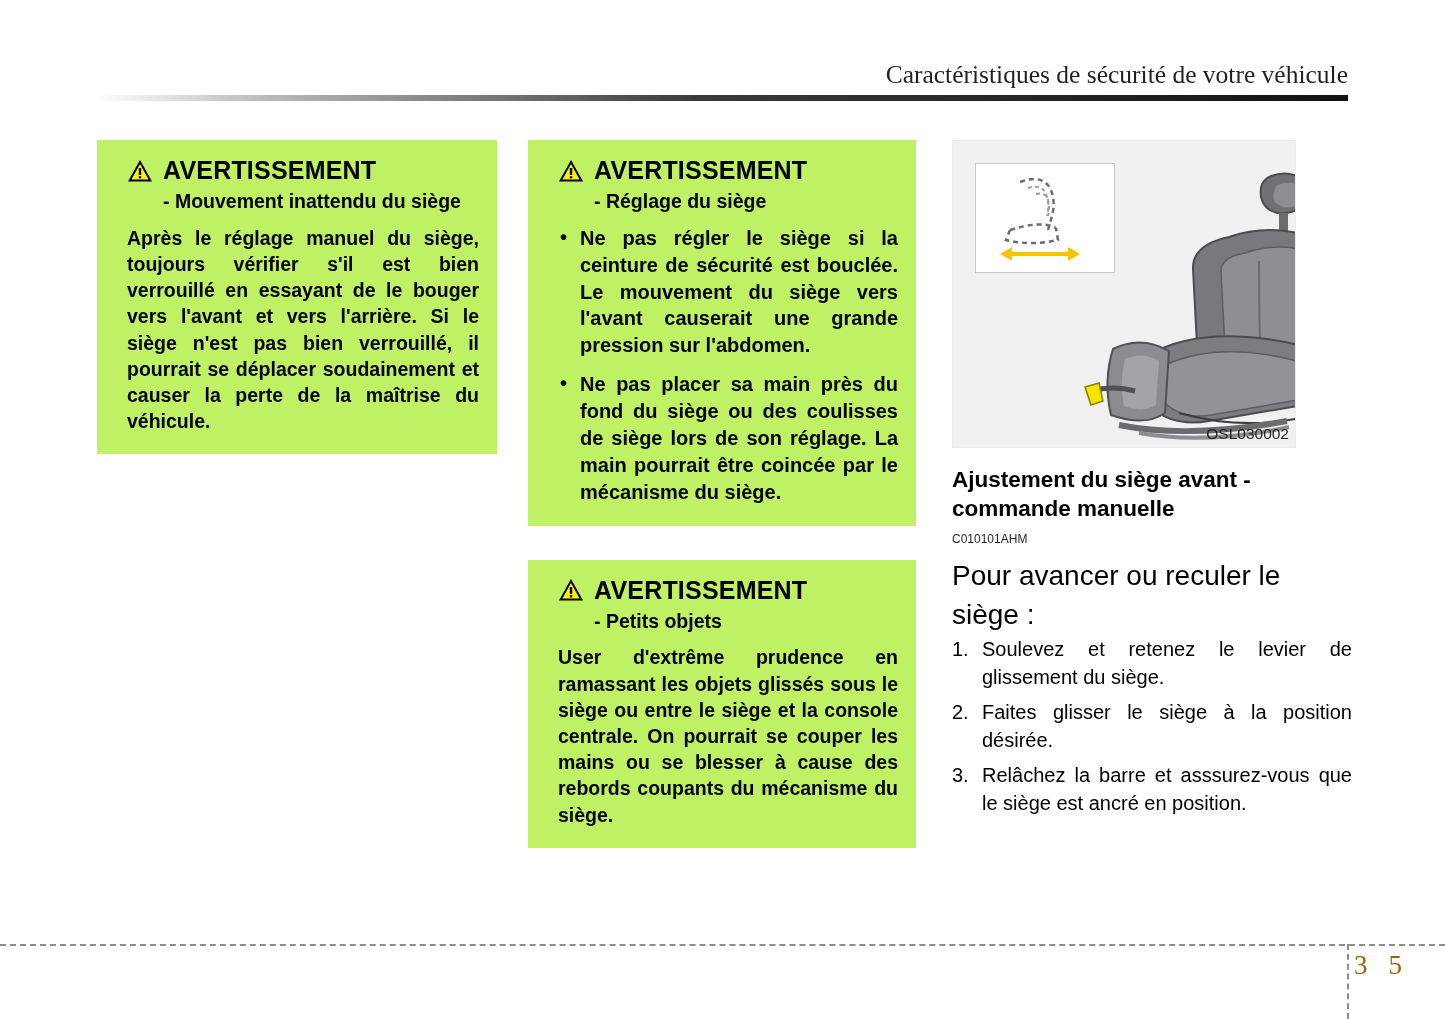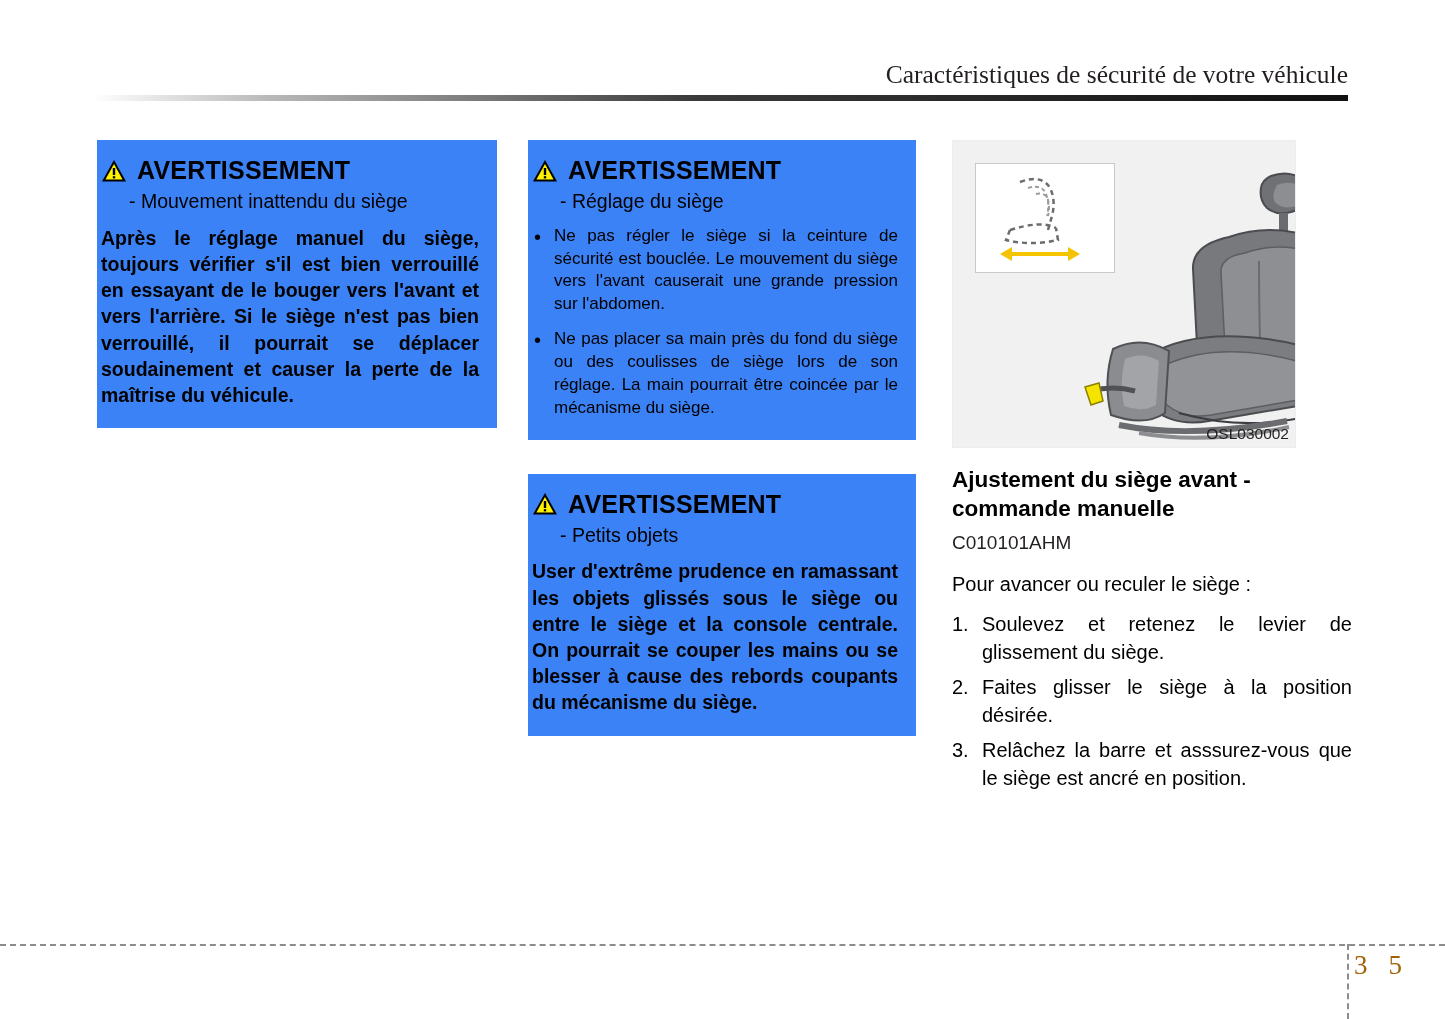--- a/index.html
+++ b/index.html
@@ -40,22 +40,22 @@
     background: linear-gradient(to right, #ffffff 0%, #b9b9b9 14%, #3a3a3a 48%, #111111 100%);
   }
 
   
   .col-1 { position: absolute; left: 97px;  top: 140px; width: 400px; }
   .col-2 { position: absolute; left: 528px; top: 140px; width: 388px; }
   .col-3 { position: absolute; left: 952px; top: 140px; width: 400px; }
 
   
   .warn-box {
-    background: #3b82f6;
-    padding: 16px 18px 20px 4px;
+    background: #bef264;
+    padding: 16px 18px 20px 30px;
     margin-bottom: 34px;
   }
   .warn-head {
     display: flex;
     align-items: center;
     gap: 10px;
     margin-bottom: 2px;
   }
   .warn-icon {
     display: inline-block;
@@ -65,42 +65,42 @@
     flex: 0 0 auto;
   }
   .warn-icon svg { display: block; }
   .warn-title {
     font-size: 25px;
     font-weight: bold;
     letter-spacing: 0.2px;
   }
   .warn-sub {
     font-size: 19.5px;
-    font-weight: normal;
-    margin: 4px 0 10px 28px;
+    font-weight: bold;
+    margin: 4px 0 10px 36px;
     line-height: 1.32;
   }
   .warn-body {
     font-size: 19.5px;
     font-weight: bold;
     line-height: 1.345;
     text-align: justify;
     text-justify: inter-word;
   }
   .warn-body.jl { text-align-last: left; }
   ul.warn-list {
     margin: 0;
     padding: 0;
     list-style: none;
   }
   ul.warn-list li {
     position: relative;
     padding-left: 22px;
-    font-size: 17px;
-    font-weight: normal;
+    font-size: 20px;
+    font-weight: bold;
     line-height: 1.345;
     text-align: justify;
     margin-bottom: 12px;
   }
   ul.warn-list li:last-child { margin-bottom: 0; }
   ul.warn-list li::before {
     content: "\2022";
     position: absolute;
     left: 2px;
     top: -1px;
@@ -135,35 +135,35 @@
   }
 
   
   .sec-title {
     font-size: 22.5px;
     font-weight: bold;
     line-height: 1.28;
     margin: 18px 0 8px 0;
   }
   .code-line {
-    font-size: 19px;
-    margin-bottom: 16px;
+    font-size: 12px;
+    margin-bottom: 10px;
     color: #231f20;
   }
   .sub-head {
     font-size: 21px;
     font-weight: bold;
     font-style: italic;
     line-height: 1.3;
     margin-bottom: 12px;
   }
   .para {
-    font-size: 20px;
+    font-size: 28px;
     line-height: 1.42;
-    margin-bottom: 12px;
+    margin-bottom: 0;
   }
   ol.steps {
     margin: 0;
     padding: 0;
     list-style: none;
   }
   ol.steps li {
     position: relative;
     padding-left: 30px;
     font-size: 20px;

